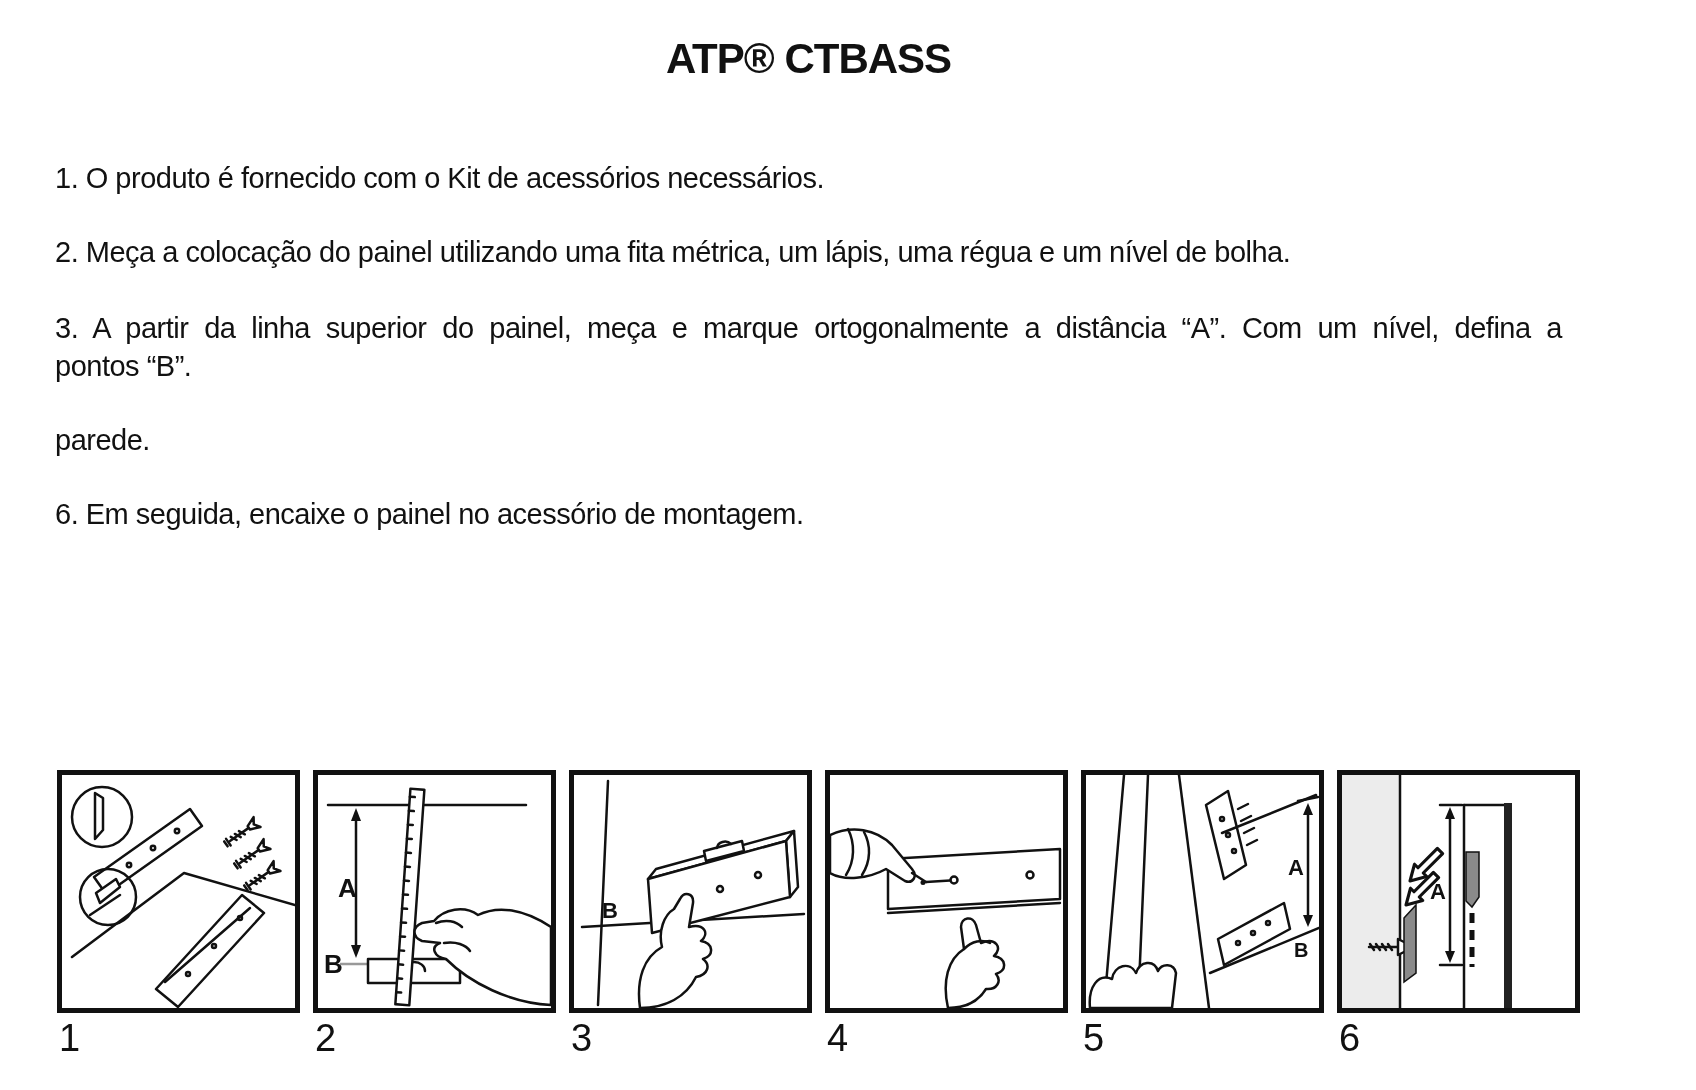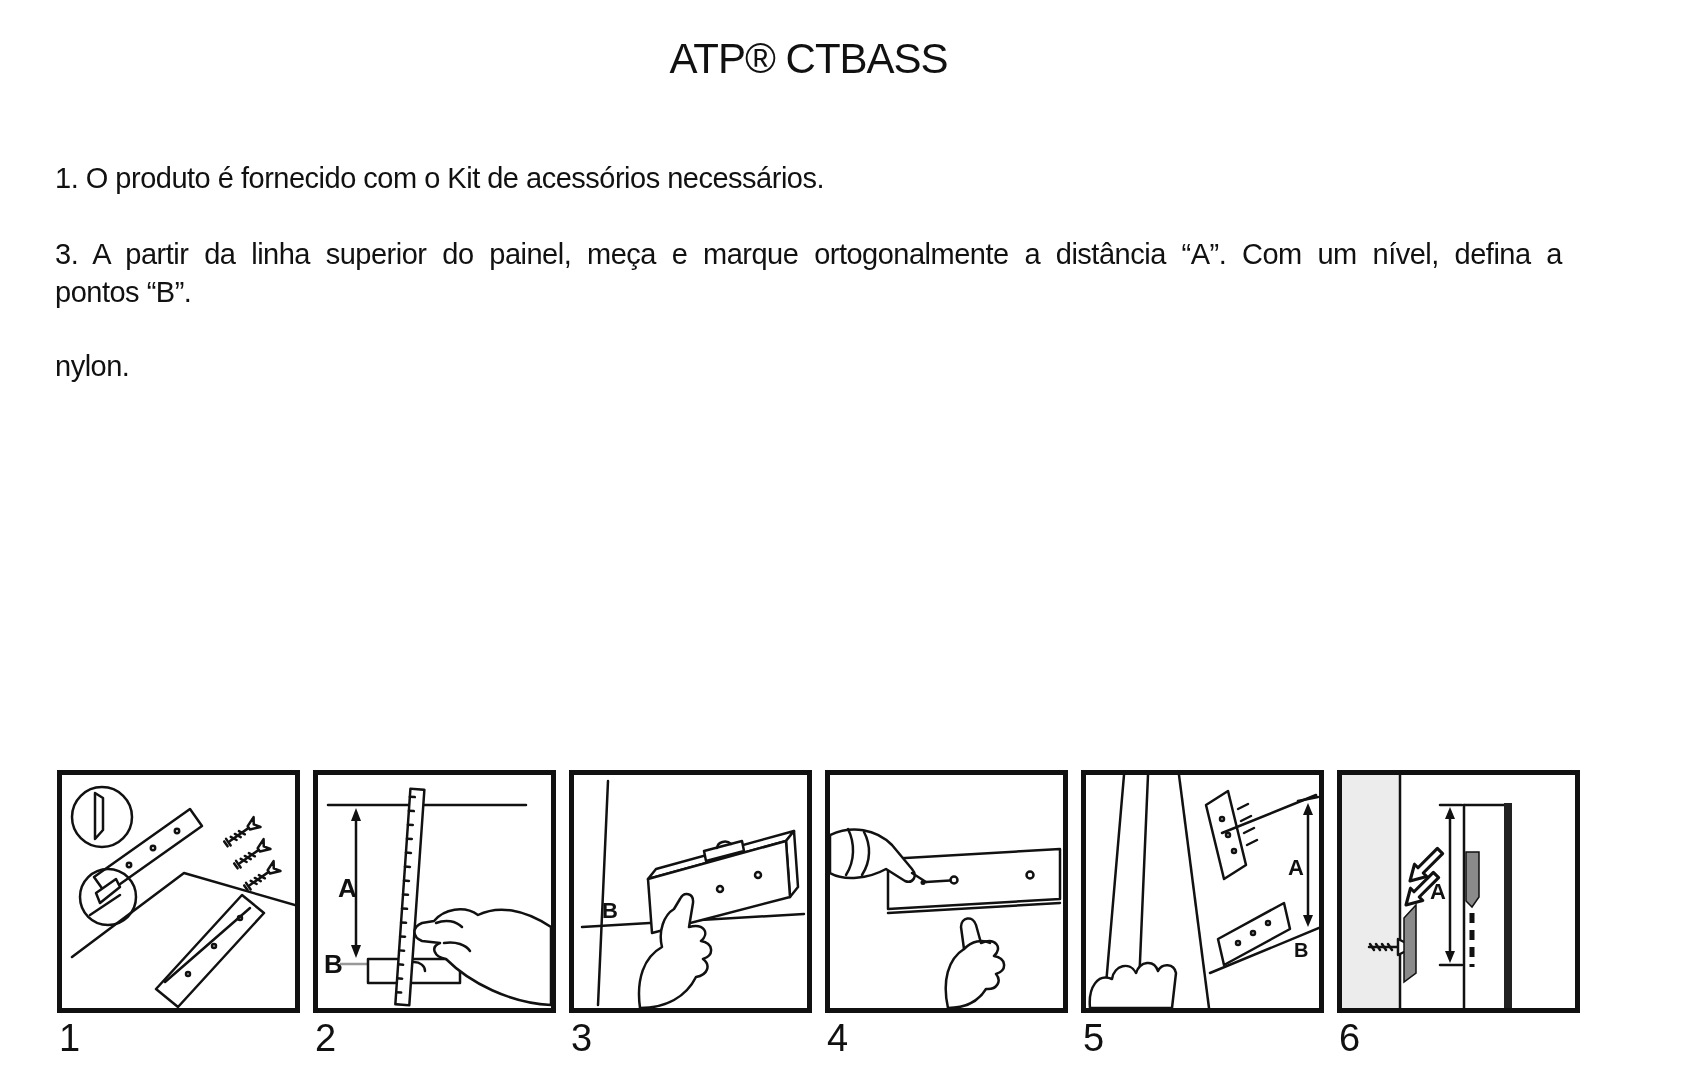--- a/index.html
+++ b/index.html
@@ -2,21 +2,21 @@
 <html><head>
 <meta charset="utf-8">
 <style>
   html,body{margin:0;padding:0;background:#fff;}
   .page{
     position:relative;width:1696px;height:1090px;background:#fff;overflow:hidden;
     font-family:"Liberation Sans",sans-serif;color:#111;
   }
   .doc-title{
     position:absolute;left:55px;top:38px;width:1507px;
-    text-align:center;font-size:42px;font-weight:400;line-height:1;letter-spacing:-1px;
+    text-align:center;font-size:42px;font-weight:700;line-height:1;letter-spacing:-1px;
   }
   .steps{
     position:absolute;left:55px;top:159px;width:1507px;
     font-size:29px;letter-spacing:-0.5px;
   }
   .step{margin:0 0 36px 0;}
   .line{display:block;line-height:38px;white-space:nowrap;}
   .line.wrapok{white-space:normal;}
   .jline{white-space:normal;text-align:justify;text-align-last:justify;margin-top:38px;}
   .figures{
@@ -38,25 +38,31 @@
 
 <div class="page">
 
   <div class="doc-title">ATP® CTBASS</div>
 
   <div class="steps">
     <div class="step">
       <span class="line wrapok">1. O produto é fornecido com o Kit de acessórios necessários.</span>
     </div>
     <div class="step">
+      <span class="line wrapok">2. Meça a colocação do painel utilizando uma fita métrica, um lápis, uma régua e um nível de bolha.</span>
+    </div>
+    <div class="step">
       <span class="line jline">3. A partir da linha superior do painel, meça e marque ortogonalmente a distância “A”. Com um nível, defina a</span>
       <span class="line wrapok">pontos “B”.</span>
     </div>
     <div class="step">
-      <span class="line wrapok">nylon.</span>
+      <span class="line wrapok">parede.</span>
+    </div>
+    <div class="step">
+      <span class="line wrapok">6. Em seguida, encaixe o painel no acessório de montagem.</span>
     </div>
   </div>
 
   <div class="figures">
 
     <div class="figure">
       <div class="fig-box">
         <svg width="233" height="233" viewBox="0 0 233 233">
 
           <polygon class="kf" points="32,102 128,34 140,51 44,119"></polygon>

